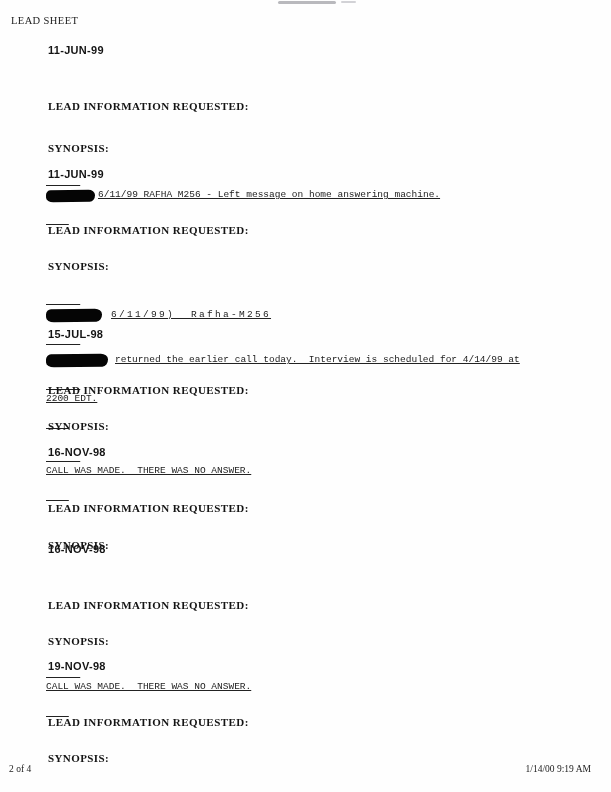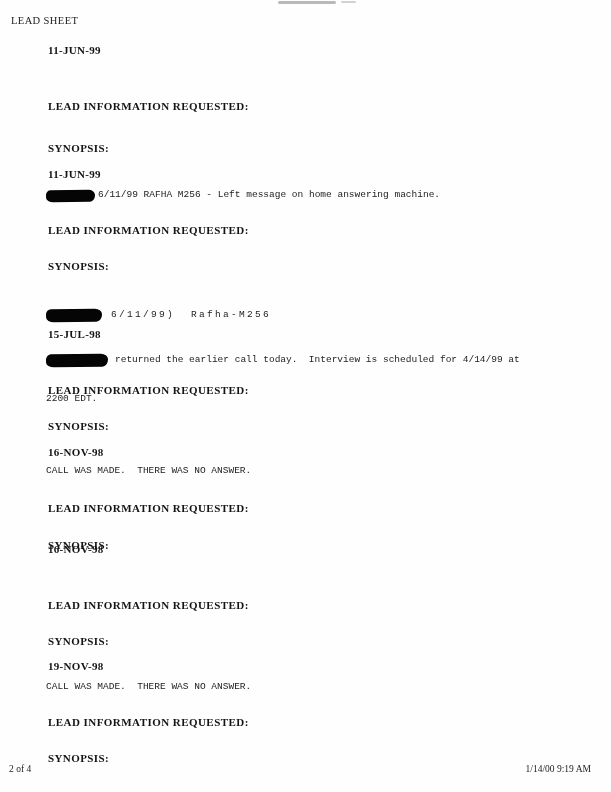--- a/index.html
+++ b/index.html
@@ -49,21 +49,21 @@
     color: #2a2a2a;
     white-space: nowrap;
   }
 
   .entry {
     position: absolute;
     left: 48px;
     right: 18px;
   }
   .entry-date {
-    font-family: Liberation Serif, serif;
+    font-family: Liberation Sans, sans-serif;
     font-weight: bold;
     font-size: 11px;
     line-height: 12px;
     letter-spacing: 0.3px;
     color: #141414;
   }
   .entry-lir {
     font-family: "Liberation Serif", serif;
     font-weight: bold;
     font-size: 11px;
@@ -84,20 +84,21 @@
   .entry.e1 .syn-label { margin-top: 30px; }
   .entry.e4 .syn-label { margin-top: 25px; }
 
   .syn-body {
     margin-left: -2px;
     font-family: "Liberation Mono", monospace;
     font-size: 9.5px;
     line-height: 13px;
     color: #222;
     white-space: pre;
+    text-decoration: underline;
   }
   .entry.e1 .syn-body { margin-top: 8px; }
   .entry.e2 .syn-body { margin-top: 9px; }
   .entry.e3 .syn-body { margin-top: 6px; }
   .entry.e5 .syn-body { margin-top: 7px; }
   .entry.e6 .syn-body { margin-top: 6px; }
 
   .syn-line { white-space: pre; }
   .syn-line + .syn-line.gap { margin-top: 5px; }
   .syn-line.wide { letter-spacing: 2.3px; }

